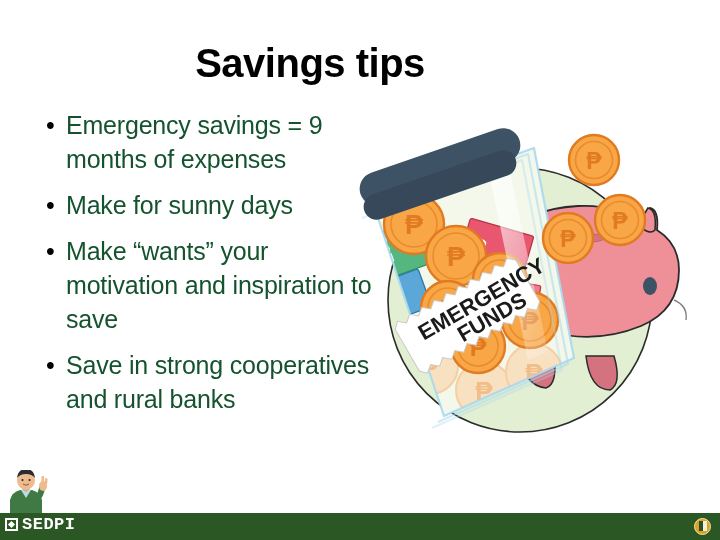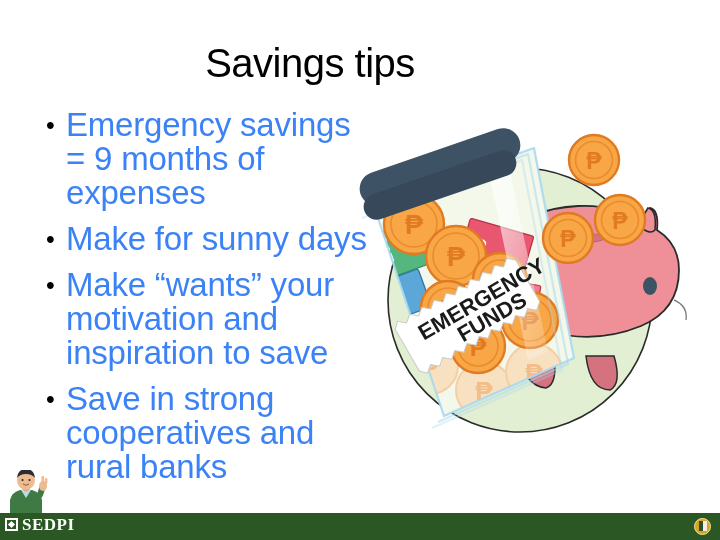--- a/index.html
+++ b/index.html
@@ -13,21 +13,21 @@
   #slide{
     position:absolute;left:0;top:0;width:720px;height:540px;
     background:#ffffff;overflow:hidden;
   }
 
   
   #title{
     position:absolute;left:0;top:42px;width:620px;
     text-align:center;
     font-size:40px;
-    font-weight:normal;
+    font-weight:bold;
     letter-spacing:-0.5px;
     color:#000000;
     line-height:1.05;
     white-space:nowrap;
   }
 
   
   #bullets{
     position:absolute;left:46px;top:108px;width:330px;
   }
@@ -39,23 +39,23 @@
   .bullet-dot{
     flex:0 0 auto;
     width:20px;
     font-size:25px;
     line-height:34px;
     color:#000;
     text-align:left;
   }
   .bullet-text{
     flex:1 1 auto;
-    font-size:33px;
+    font-size:25px;
     line-height:34px;
-    color:#3b82f6;
+    color:#14532d;
     letter-spacing:-0.2px;
   }
 
   
   #art{
     position:absolute;left:338px;top:128px;width:360px;height:350px;
   }
   #art svg{display:block;}
 
   
@@ -76,21 +76,21 @@
   #logo-mark::before{
     content:"";position:absolute;left:2px;top:2px;
     width:9px;height:9px;background:#2b5724;
   }
   #logo-mark::after{
     content:"";position:absolute;left:4px;top:4px;
     width:5px;height:5px;background:#ffffff;
     transform:rotate(45deg);
   }
   #logo-word{
-    font-family:Liberation Serif, serif;
+    font-family:Liberation Mono, monospace;
     font-size:17px;font-weight:bold;color:#ffffff;
     letter-spacing:0.5px;line-height:1;
   }
   #footer-badge{
     position:absolute;left:694px;top:518px;
     width:17px;height:17px;border-radius:50%;
     background:#d9a520;
     border:1.5px solid #f0e2a8;
     box-sizing:border-box;
     overflow:hidden;

